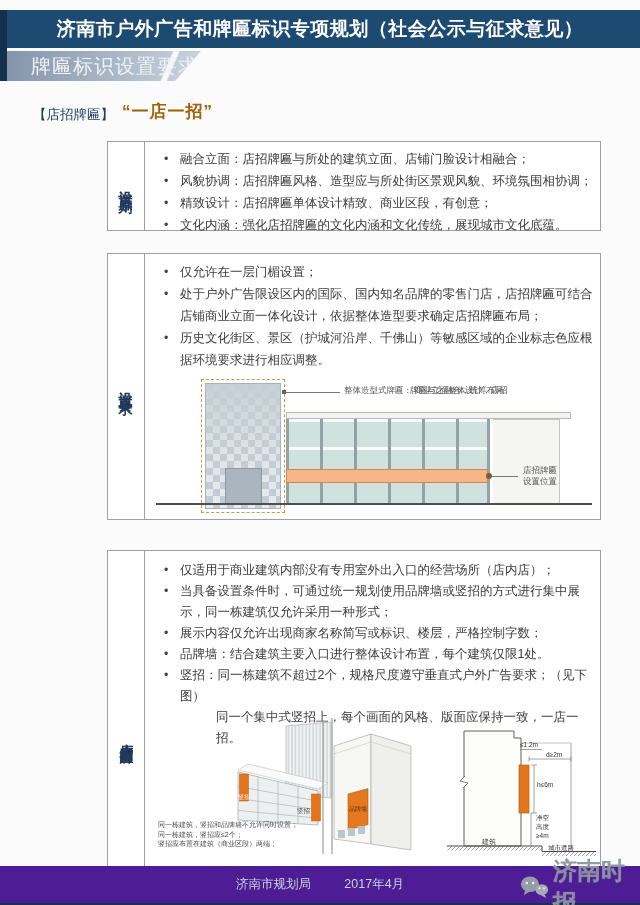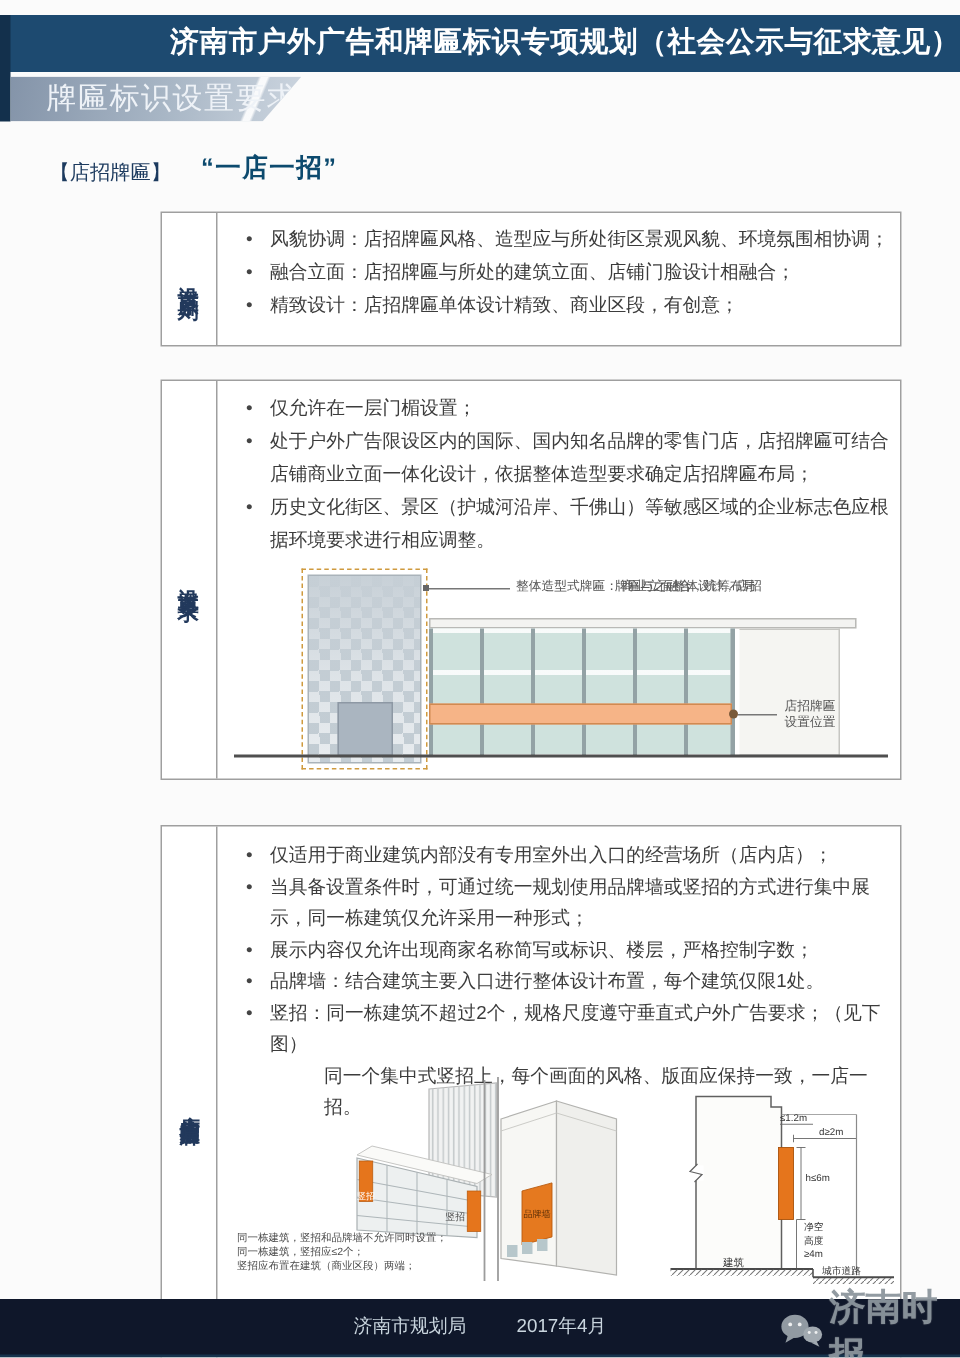--- a/index.html
+++ b/index.html
@@ -6,35 +6,35 @@
   .page {
     position:relative; width:640px; height:905px; margin:0 auto;
     background:#fbfbfb; overflow:hidden;
     font-family:"Liberation Sans","DejaVu Sans",sans-serif;
     color:#3c3c3c;
   }
   
   .header {
     position:absolute; top:10px; left:0; right:0; height:38px;
     background:#1d4a70; color:#ffffff; font-weight:bold; font-size:19px;
-    text-align:right; line-height:38px; letter-spacing:.5px;
+    text-align:center; line-height:38px; letter-spacing:.5px;
   }
   .left-strip { position:absolute; top:10px; left:0; width:7px; height:71px; background:#13304c; z-index:4; }
   .banner {
     position:absolute; top:51px; left:7px; width:194px; height:30px;
     line-height:30px; padding-left:24px; box-sizing:border-box;
     color:#eef2f7; font-size:20px; letter-spacing:1px;
     clip-path:polygon(0 0,100% 0,calc(100% - 26px) 100%,0 100%);
     background:
       linear-gradient(113deg, rgba(255,255,255,0) 80%, rgba(255,255,255,.9) 81%, rgba(255,255,255,.9) 83%, rgba(255,255,255,0) 84%),
       linear-gradient(100deg,#8494a9 0%,#a9b7c6 55%,#ccd5df 100%);
   }
   
   .tag { position:absolute; top:106px; left:33px; font-size:13.5px; font-weight:normal; color:#1c3a5e; }
-  .slogan { position:absolute; top:100px; left:122px; font-size:17px; font-weight:bold; color:#0c4a6e; letter-spacing:1px;margin-left:12px; }
+  .slogan { position:absolute; top:100px; left:122px; font-size:17px; font-weight:bold; color:#a16207; letter-spacing:1px; }
   
   .box { position:absolute; left:107px; width:494px; border:1px solid #9f9f9f; background:#ffffff; box-sizing:border-box; }
   .box1 { top:141px; height:90px; }
   .box2 { top:253px; height:267px; }
   .box3 { top:550px; height:374px; }
   .box-col {
     position:absolute; left:0; top:0; bottom:0; width:36px;
     border-right:1px solid #9f9f9f; display:flex; align-items:center; justify-content:center;
   }
   .box-col span {
@@ -84,21 +84,21 @@
   .d1-ann1 { left:199px; top:14px; font-size:8.5px; line-height:12px; color:#555; white-space:nowrap; }
   .d1-ann1 .l2 { display:block; padding-left:66px;text-align:center; }
   .d1-ground { left:11px; top:133px; width:436px; height:2px; background:#4f4f4f; }
   
   .diag2 { position:absolute; left:36px; top:155px; width:458px; height:150px; }
   .diag2 svg { display:block; }
   .diag2 text { font-family:"Liberation Sans","DejaVu Sans",sans-serif; }
   
   .footer {
     position:absolute; left:0; right:0; top:866px; height:37px;
-    background:#0f172a; border-bottom:2px solid #16334d;
+    background:#4c1d95; border-bottom:2px solid #16334d;
     color:#c9d5de; font-size:12.5px; text-align:center; line-height:37px;
   }
   .footer .date { margin-left:30px; }
   
   .watermark {
     position:absolute; top:855px; left:520px; z-index:6;
     display:flex; align-items:center; gap:4px;
     color:#8d969d; font-size:24px; font-weight:bold; opacity:.95;
     text-shadow:0 0 1px rgba(255,255,255,.4);
   }
@@ -113,23 +113,24 @@
   <div class="banner">牌匾标识设置要求</div>
 
   <div class="tag">【店招牌匾】</div>
   <div class="slogan">“一店一招”</div>
 
   <div class="box box1">
     <div class="box-col">
       <span>设置原则</span>
     </div>
     <ul class="bullets">
+      <li>融合立面：店招牌匾与所处的建筑立面、店铺门脸设计相融合；</li>
       <li>风貌协调：店招牌匾风格、造型应与所处街区景观风貌、环境氛围相协调；</li>
-      <li>融合立面：店招牌匾与所处的建筑立面、店铺门脸设计相融合；</li>
       <li>精致设计：店招牌匾单体设计精致、商业区段，有创意；</li>
+      <li>文化内涵：强化店招牌匾的文化内涵和文化传统，展现城市文化底蕴。</li>
     </ul>
   </div>
 
   <div class="box box2">
     <div class="box-col">
       <span>设置要求</span>
     </div>
     <ul class="bullets">
       <li>仅允许在一层门楣设置；</li>
       <li>处于户外广告限设区内的国际、国内知名品牌的零售门店，店招牌匾可结合店铺商业立面一体化设计，依据整体造型要求确定店招牌匾布局；</li>

